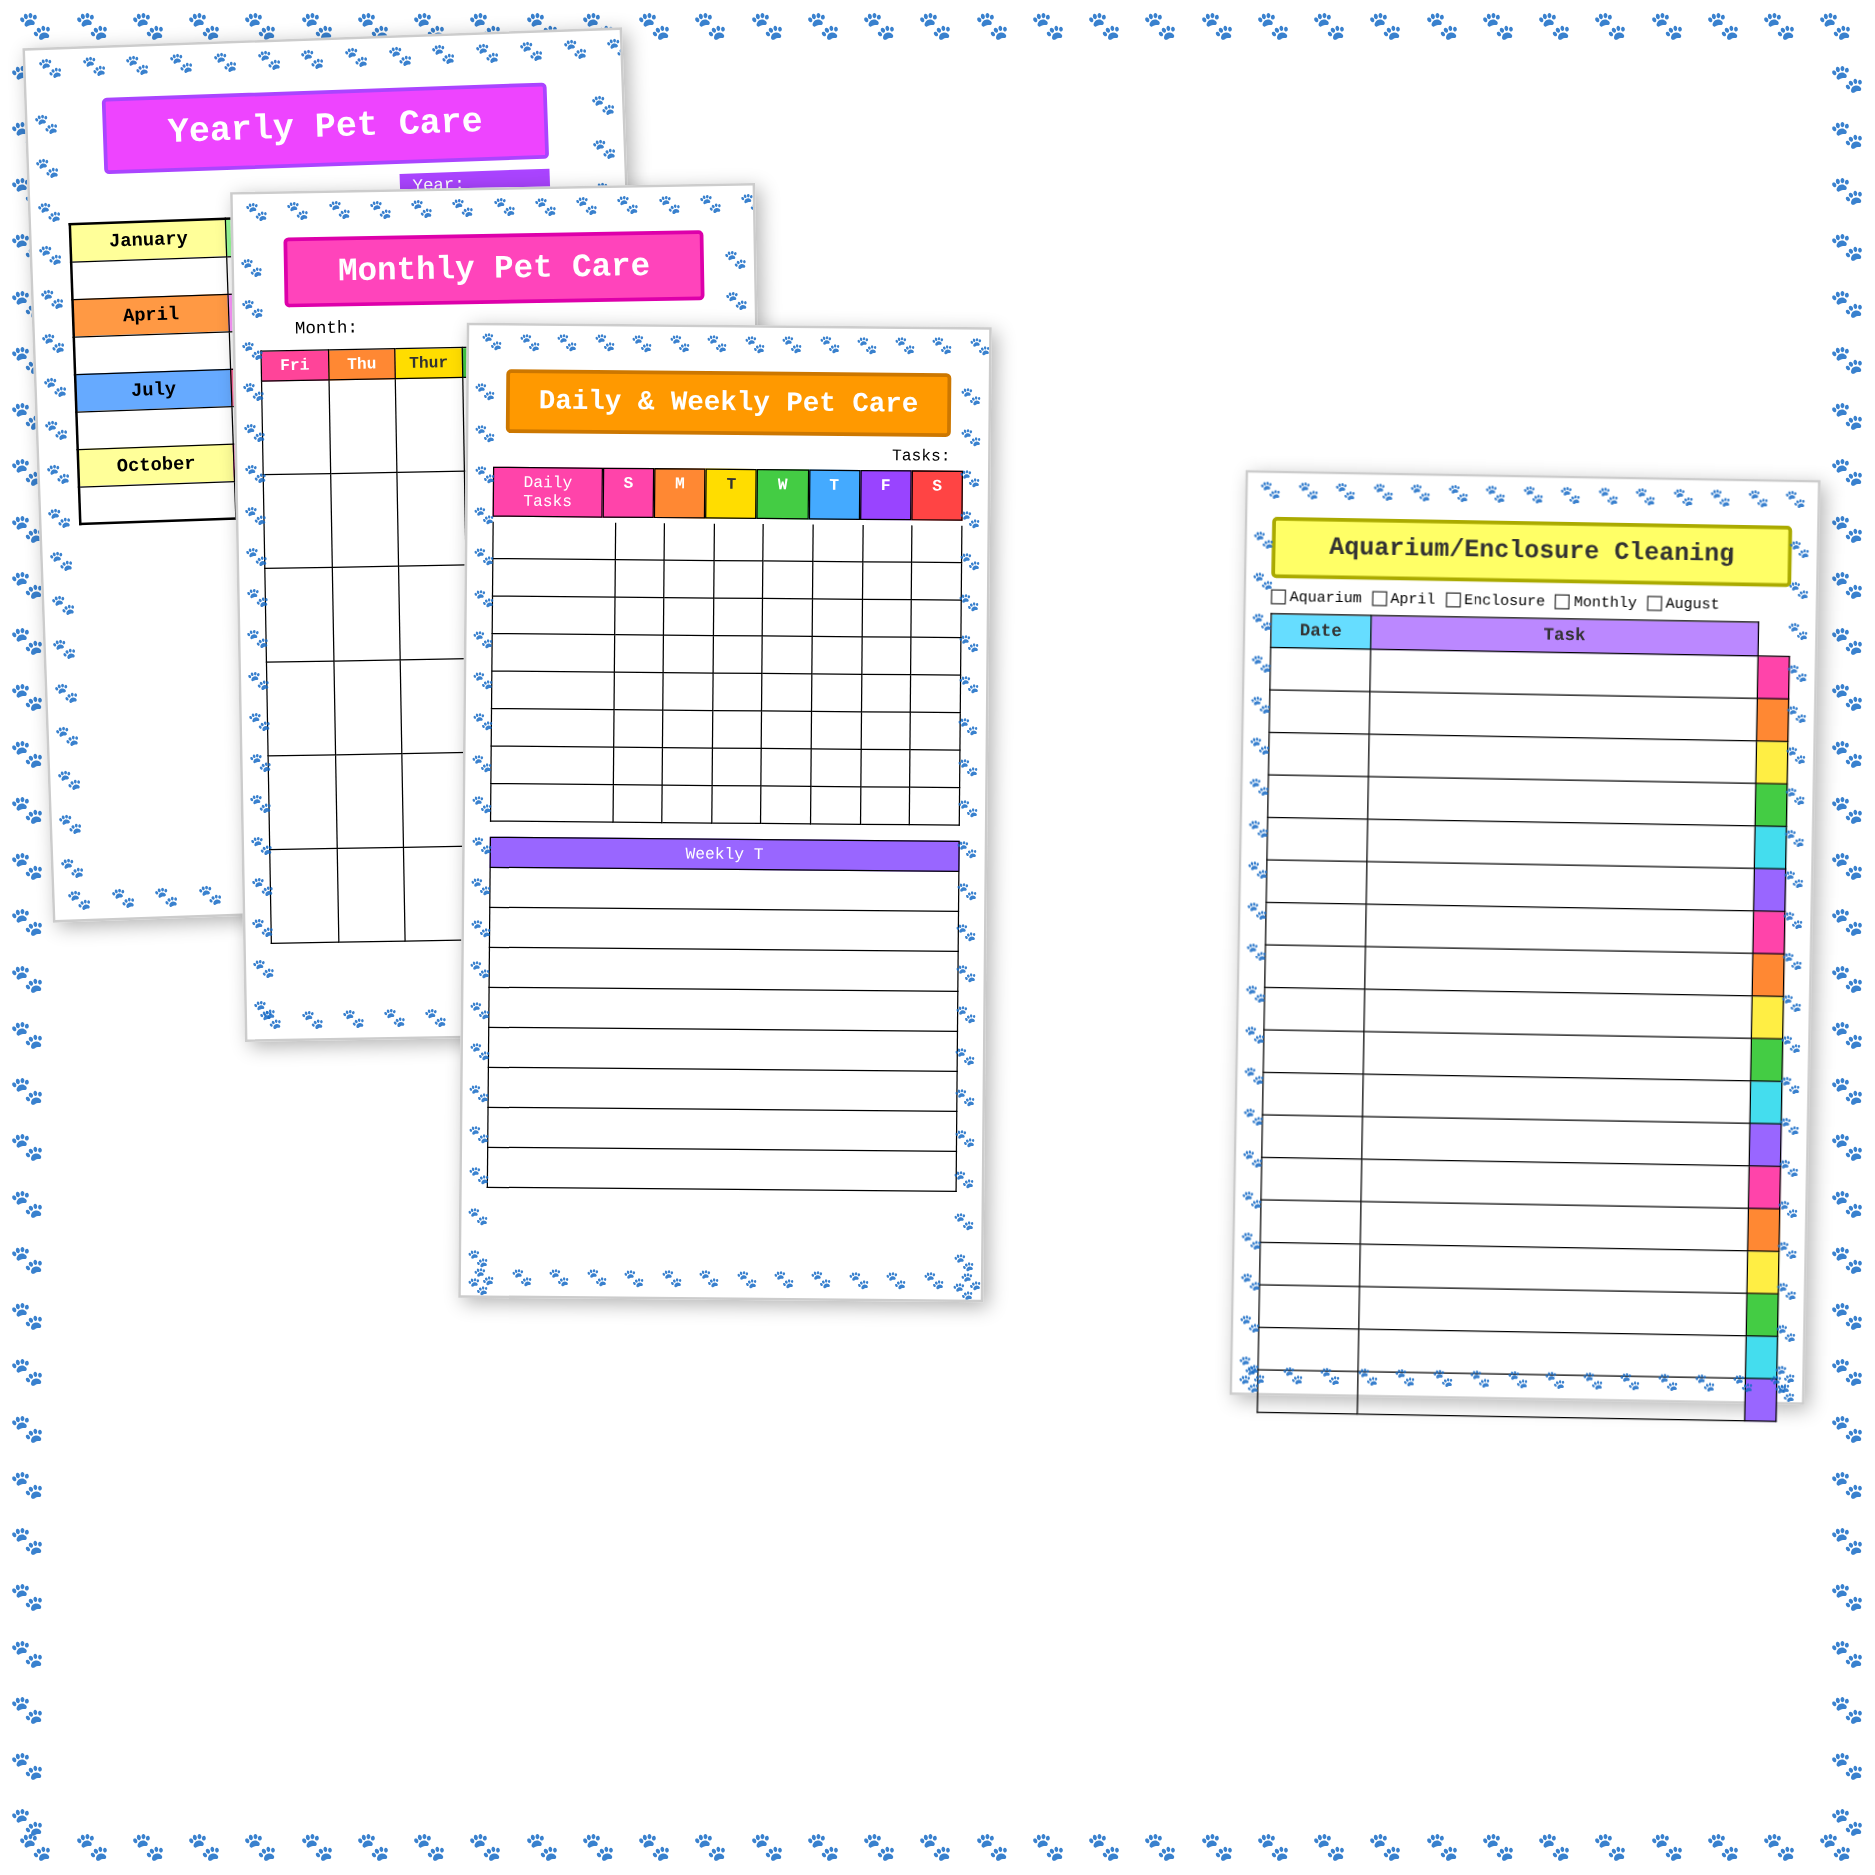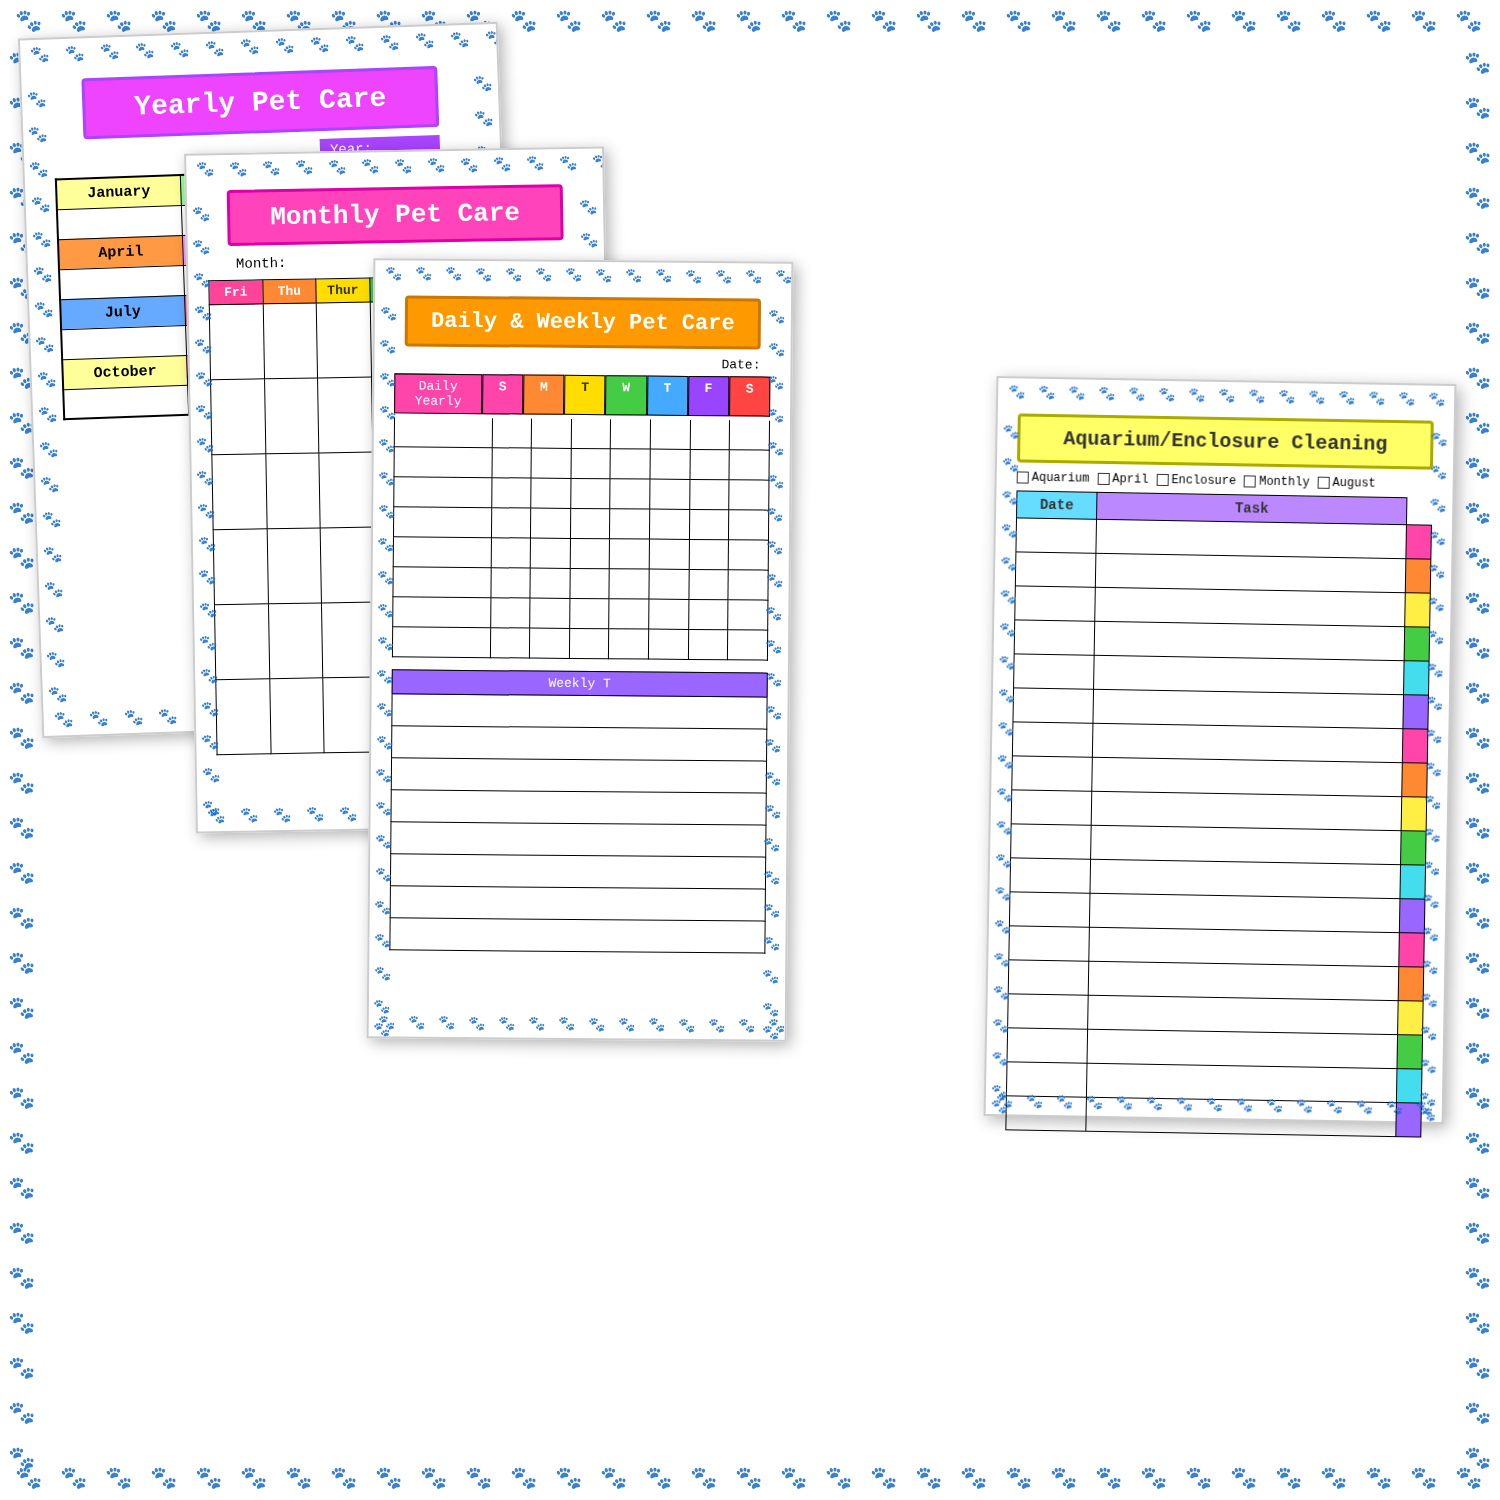--- a/index.html
+++ b/index.html
@@ -850,25 +850,25 @@
     <span class="paw paw-purple" style="right:5px;top:606px;font-size:14px">🐾</span>
     <span class="paw paw-pink" style="right:5px;top:639px;font-size:14px">🐾</span>
     <span class="paw paw-orange" style="right:5px;top:672px;font-size:14px">🐾</span>
     <span class="paw paw-yellow" style="right:5px;top:705px;font-size:14px">🐾</span>
     <span class="paw paw-green" style="right:5px;top:738px;font-size:14px">🐾</span>
     <span class="paw paw-cyan" style="right:5px;top:761px;font-size:14px">🐾</span>
   </div>
 
   <div class="daily-title">Daily &amp; Weekly Pet Care</div>
   <div class="daily-date-row">
-    <span>Date:</span>
+    <span>Tasks:</span>
   </div>
 
   <div class="daily-header-row">
-    <div class="daily-task-header">Daily Yearly</div>
+    <div class="daily-task-header">Daily Tasks</div>
     <div class="daily-day-header daily-s">S</div>
     <div class="daily-day-header daily-m">M</div>
     <div class="daily-day-header daily-t">T</div>
     <div class="daily-day-header daily-w">W</div>
     <div class="daily-day-header daily-tf">T</div>
     <div class="daily-day-header daily-f">F</div>
     <div class="daily-day-header daily-s2">S</div>
   </div>
 
   <div class="daily-task-row">

